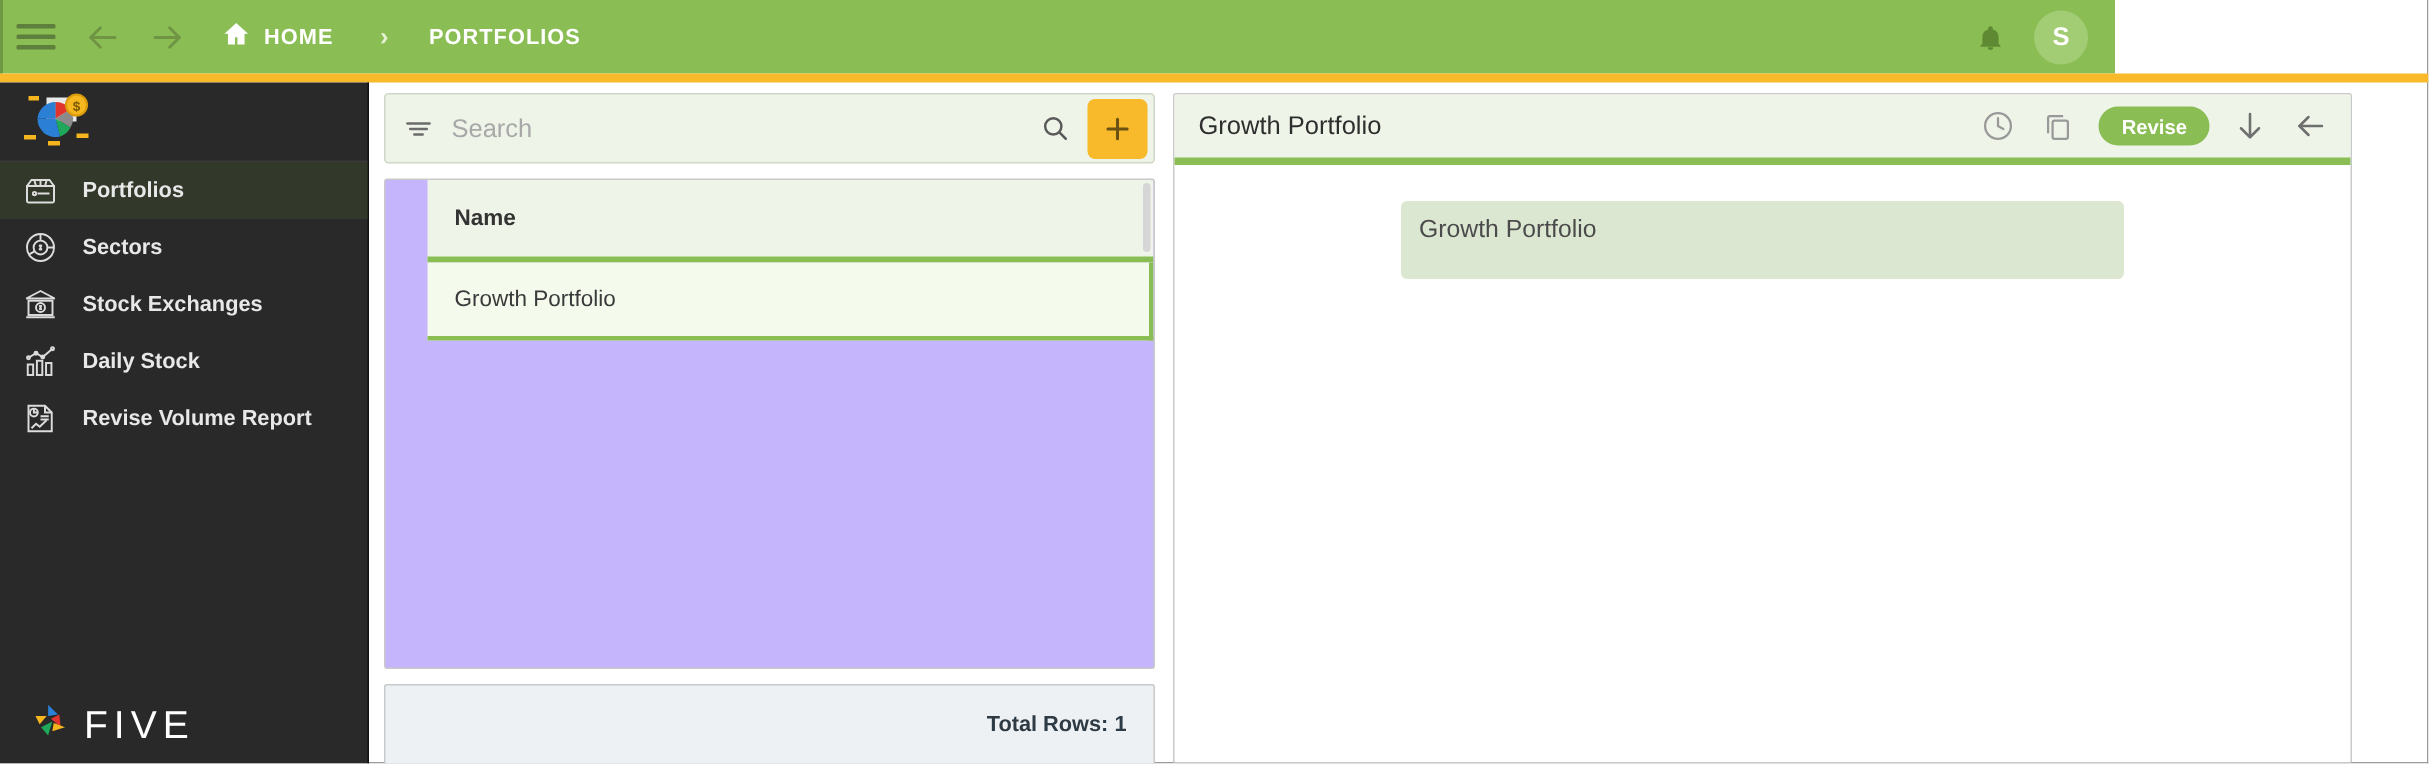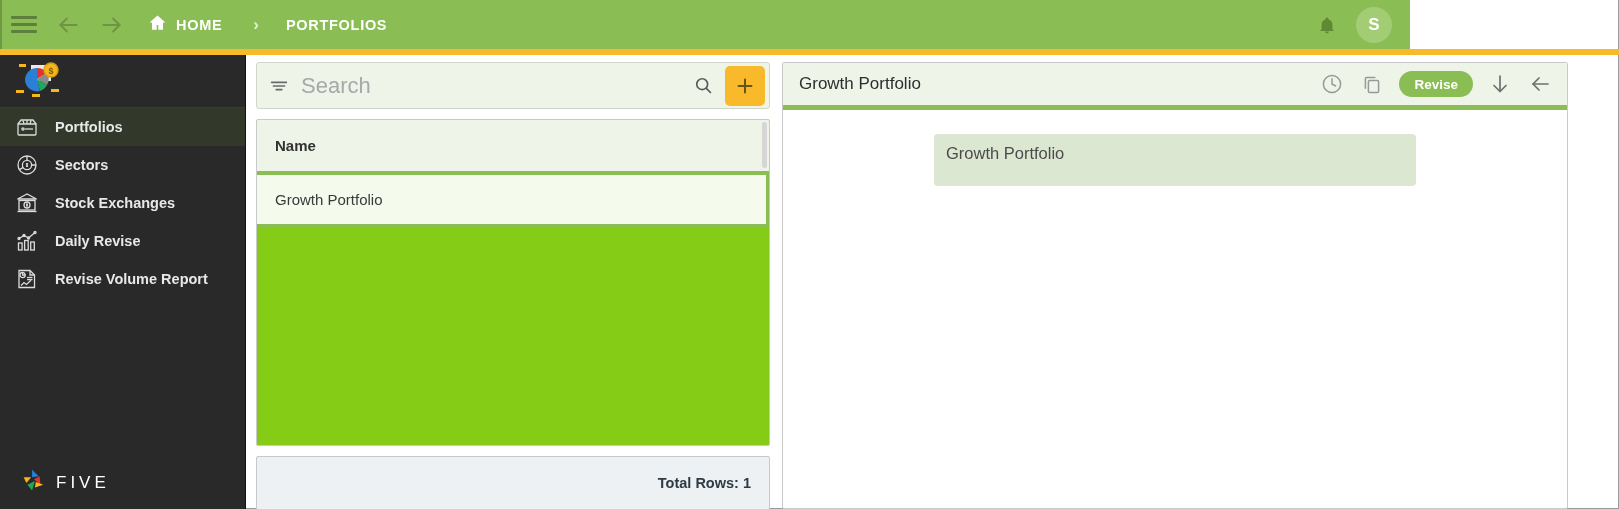--- a/index.html
+++ b/index.html
@@ -85,60 +85,61 @@
   .nav-item.active { background: #32382a; }
   .nav-ico { width: 26px; height: 26px; display:flex; align-items:center; justify-content:center; flex:0 0 auto; }
   .nav-ico svg { display: block; }
   .sidebar-footer {
     position: absolute; left: 0; bottom: 0;
     width: 246px; height: 52px;
     display: flex; align-items: center; gap: 8px;
     padding-left: 18px;
   }
   .five-word {
-    color: #ffffff; font-size: 17px; letter-spacing: 4px;
+    color: #ffffff; font-size: 26px; letter-spacing: 4px;
     font-family: "Liberation Sans", sans-serif; font-weight: 300;
   }
 
   
   .list-panel {
     position: absolute; left: 256px; top: 62px;
     width: 514px; height: 447px;
   }
   .searchbar {
     height: 47px;
     background: #EEF4E8;
     border: 1px solid #cfd8c6;
     border-radius: 3px;
     display: flex; align-items: center;
     position: relative;
   }
   .filter-ico { width: 44px; display:flex; align-items:center; justify-content:center; }
   .search-input {
     flex: 1; border: none; outline: none; background: transparent;
-    font-size: 22px; color: #6d28d9;
+    font-size: 17px; color: #6d28d9;
     font-family: "Liberation Sans", sans-serif;
   }
   .search-input::placeholder { color: #a8a8a8; }
   .search-ico { width: 44px; display:flex; align-items:center; justify-content:center; }
   .add-btn {
     width: 40px; height: 40px; margin-right: 4px;
     background: #F8B92B; border: none; border-radius: 5px;
     display: flex; align-items: center; justify-content: center;
     color: #6b5212; cursor: pointer;
   }
 
   .grid-box {
     margin-top: 10px;
     height: 327px;
-    background: #84cc16;
+    background: #c4b5fd;
     border: 1px solid #c9c9c9;
     border-radius: 2px;
     overflow: hidden;
     position: relative;
+    padding-left: 28px;
   }
   .grid-head {
     height: 55px;
     background: #EEF4E8;
     display: flex; align-items: center;
     padding-left: 18px;
     color: #333; font-size: 15px; font-weight: bold;
     border-bottom: 4px solid #8ABD54;
   }
   .grid-row {
@@ -335,21 +336,21 @@
             <rect x="3.5" y="14" width="3.6" height="7"></rect>
             <rect x="9.6" y="11.5" width="3.6" height="9.5"></rect>
             <rect x="15.7" y="13" width="3.6" height="8"></rect>
             <polyline points="4 9.5 9 6.5 13.5 9 20 3.5"></polyline>
             <circle cx="4" cy="9.5" r="1"></circle>
               <circle cx="9" cy="6.5" r="1"></circle>
             <circle cx="13.5" cy="9" r="1"></circle>
               <circle cx="20" cy="3.5" r="1"></circle>
           </svg>
         </span>
-        <span>Daily Revise</span>
+        <span>Daily Stock</span>
       </div>
 
       <div class="nav-item">
         <span class="nav-ico">
           <svg width="24" height="24" viewBox="0 0 24 24" fill="none" stroke="#dcdcdc" stroke-width="1.3">
             <path d="M4 3.5h11l4.5 4.5v12.5H4z"></path>
             <path d="M15 3.5V8h4.5"></path>
             <circle cx="7.6" cy="8" r="2.6"></circle>
             <path d="M7.6 5.4v2.6h2.6"></path>
             <line x1="12" y1="10.5" x2="17.5" y2="10.5"></line>

